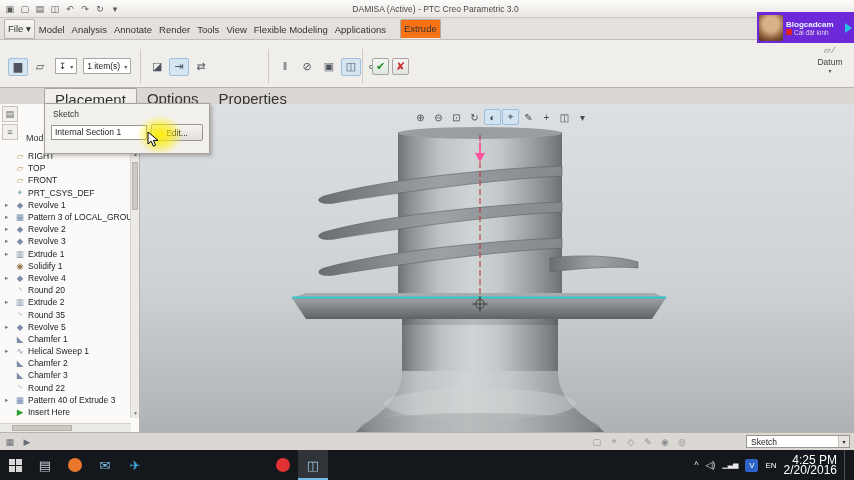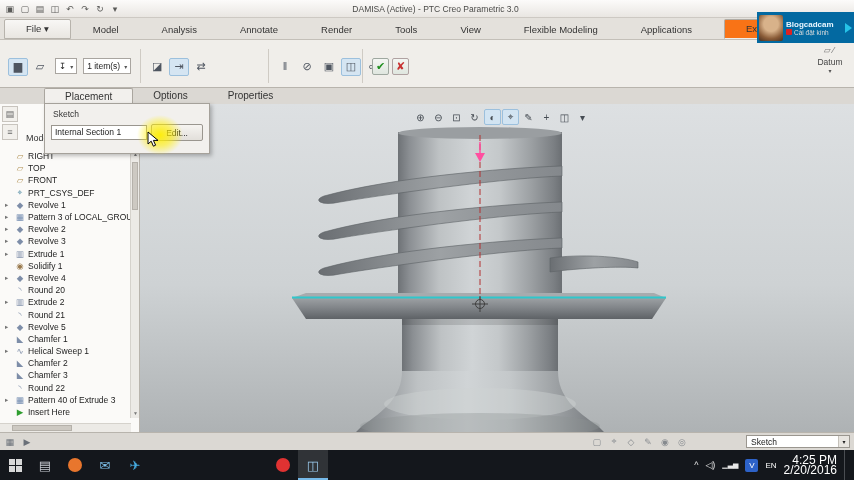--- a/index.html
+++ b/index.html
@@ -5,21 +5,21 @@
 *{margin:0;padding:0;box-sizing:border-box}
 body{background:#444}
 .app{position:relative;width:854px;height:480px;font-family:"Liberation Sans",sans-serif;background:#ece9e5;overflow:hidden}
 
 .titlebar{position:absolute;left:0;top:0;width:100%;height:18px;background:linear-gradient(#fcfbfa,#e9e6e2);border-bottom:1px solid #cdc9c3;display:flex;align-items:center;z-index:2}
 .qat{display:flex;gap:3px;padding-left:4px;align-items:center;z-index:3}
 .qat-ic{font-size:9px;color:#5a5a58;width:12px;text-align:center;cursor:default}
 .title{position:absolute;left:17px;right:0;text-align:center;font-size:8.5px;color:#4a4a48}
 
 .tabsrow{position:absolute;top:18px;left:0;width:100%;height:22px;background:#e4e1dc;display:flex;align-items:flex-end;padding-left:4px;border-bottom:1px solid #c3bfb8}
-.rtab{font-size:9.5px;color:#333;padding:3px 21px 4px;margin-right:1px;cursor:default;white-space:nowrap}
+.rtab{font-size:9.5px;color:#333;padding:3px 3px 4px;margin-right:1px;cursor:default;white-space:nowrap}
 .rtab.file{border:1px solid #b7b3ac;background:linear-gradient(#f8f7f5,#e9e6e1);border-radius:2px 2px 0 0}
 .rtab.active{background:#f97316;border:1px solid #b0aca5;border-bottom:1px solid #f0eeea;border-radius:2px 2px 0 0}
 
 .ribbon{position:absolute;top:40px;left:0;width:100%;height:48px;background:#f0eeea;border-bottom:1px solid #b8b4ad}
 .g1{position:absolute;left:8px;top:9px;display:flex;align-items:center}
 .g2{position:absolute;left:262px;top:9px;display:flex;align-items:center}
 .g3{position:absolute;left:356px;top:9px;display:flex;align-items:center;gap:3px}
 .dash-ic{display:inline-flex;width:20px;height:18px;align-items:center;justify-content:center;font-size:11px;color:#4e5560;border:1px solid transparent;border-radius:2px;margin-right:2px;cursor:default}
 .dash-ic.on{background:#d5e5f2;border-color:#9cc0dd}
 .combo{display:inline-flex;align-items:center;border:1px solid #a9a5a0;background:#fff;height:16px;font-size:8.5px;color:#222;padding:0 3px;margin:0 3px;white-space:nowrap}
@@ -27,21 +27,21 @@
 .vsep{width:1px;height:34px;background:#cfcbc4;margin:0 6px}
 .okbtn,.cancelbtn{width:17px;height:17px;border:1px solid #9fa8a0;background:linear-gradient(#f4f6f3,#dfe6df);font-size:11px;display:flex;align-items:center;justify-content:center;border-radius:2px;cursor:default}
 .okbtn{color:var(--ok)}
 .cancelbtn{color:var(--cancel);border-color:#b0a2a2}
 .datumg{position:absolute;right:6px;top:5px;width:36px;text-align:center;color:#444;cursor:default}
 .datumg .dicons{font-size:9px;color:#777;letter-spacing:2px;height:12px}
 .datumg .dlabel{font-size:8.5px}
 .datumg .arr{font-size:6px;color:#555}
 
 .paneltabs{position:absolute;top:88px;left:0;width:100%;height:16px;background:#dbd8d3;display:flex;padding-left:44px}
-.ptab{font-size:10px;color:#333;padding:2px 20px;cursor:default}
+.ptab{font-size:15px;color:#333;padding:2px 10px;cursor:default}
 .ptab.active{background:#f2f0ed;border:1px solid #aaa69f;border-bottom:none;border-radius:2px 2px 0 0}
 
 .main{position:absolute;top:104px;left:0;width:100%;height:328px}
 .tree{position:absolute;left:0;top:0;width:140px;height:328px;background:#fbfaf8;border-right:1px solid #b8b4ad}
 .mt-icons{position:absolute;left:2px;top:2px;display:flex;flex-direction:column;gap:2px}
 .mt-ic{width:16px;height:16px;border:1px solid #c8c4be;background:#f2f0ec;font-size:9px;color:#666;display:flex;align-items:center;justify-content:center;cursor:default}
 .mt-label{position:absolute;left:26px;top:29px;font-size:9px;color:#333;white-space:nowrap}
 .mt-list{position:absolute;left:0;top:46px;width:130px;height:268px;overflow:hidden}
 .titem{display:flex;align-items:center;height:12.2px;padding-left:5px;white-space:nowrap;cursor:default}
 .titem .arr{width:9px;font-size:6.5px;color:#777;flex:none}
@@ -77,21 +77,21 @@
 .rl1{font-size:7px;color:#c8c8c8;line-height:9px;white-space:nowrap}
 .rl2{font-size:9px;font-weight:bold;color:var(--rec);line-height:11px}
 .tray{position:absolute;right:0;top:0;height:30px;display:flex;align-items:center;gap:7px;padding-right:6px}
 .tray-ic{color:#e8e8e8;font-size:9px;cursor:default}
 .tray-ic.net{font-size:7px}
 .unikey{width:13px;height:13px;background:#2d62c8;color:#fff;font-size:8px;display:flex;align-items:center;justify-content:center;border-radius:2px;cursor:default}
 .lang{color:#fff;font-size:8px;cursor:default}
 .clock{color:#fff;font-size:12px;text-align:right;line-height:10px;cursor:default}
 .showdesk{width:4px;height:30px;border-left:1px solid #4a4d52;cursor:default}
 
-.webcam{position:absolute;left:757px;top:12px;width:97px;height:31px;background:#0369a1;z-index:50;display:flex;align-items:center;padding:2px}
+.webcam{position:absolute;left:757px;top:12px;width:97px;height:31px;background:#6d28d9;z-index:50;display:flex;align-items:center;padding:2px}
 .avatar{width:24px;height:26px;background:radial-gradient(circle at 50% 35%,#d8b28a 0 35%,#8a5c38 70%,#4a3020);border-radius:2px;flex:none}
 .wc-text{margin-left:3px;flex:1;min-width:0}
 .wc-title{font-size:8px;color:#e8f6ff;font-weight:bold;white-space:nowrap}
 .wc-sub{display:flex;align-items:center;gap:2px;font-size:6.5px;color:#ddd;white-space:nowrap}
 .reddot{width:6px;height:6px;background:#d22;border-radius:1px;flex:none}
 .wc-logo{width:0;height:0;border-left:7px solid #25c2e8;border-top:5px solid transparent;border-bottom:5px solid transparent;flex:none;margin-left:1px}
 
 .placement-panel{position:absolute;left:44px;top:103px;width:166px;height:51px;background:#f2f0ed;border:1px solid #a5a19a;box-shadow:2px 2px 4px rgba(0,0,0,.25);z-index:40}
 .pp-title{position:absolute;left:8px;top:5px;font-size:8.5px;color:#333}
 .pp-field{position:absolute;left:6px;top:21px;width:96px;height:15px;background:#fff;border:1px solid #9a968f;font-size:8.5px;color:#222;line-height:13px;padding-left:3px;white-space:nowrap;overflow:hidden;cursor:default}
@@ -237,21 +237,21 @@
             <span class="lbl">Round 20</span>
           </div>
           <div class="titem">
             <span class="arr">▸</span>
             <span class="tic" style="color: rgb(125, 141, 168);">▥</span>
             <span class="lbl">Extrude 2</span>
           </div>
           <div class="titem">
             <span class="arr"></span>
             <span class="tic" style="color: rgb(125, 141, 168);">◝</span>
-            <span class="lbl">Round 21</span>
+            <span class="lbl">Round 35</span>
           </div>
           <div class="titem">
             <span class="arr">▸</span>
             <span class="tic" style="color: rgb(125, 141, 168);">◆</span>
             <span class="lbl">Revolve 5</span>
           </div>
           <div class="titem">
             <span class="arr"></span>
             <span class="tic" style="color: rgb(125, 141, 168);">◣</span>
             <span class="lbl">Chamfer 1</span>

